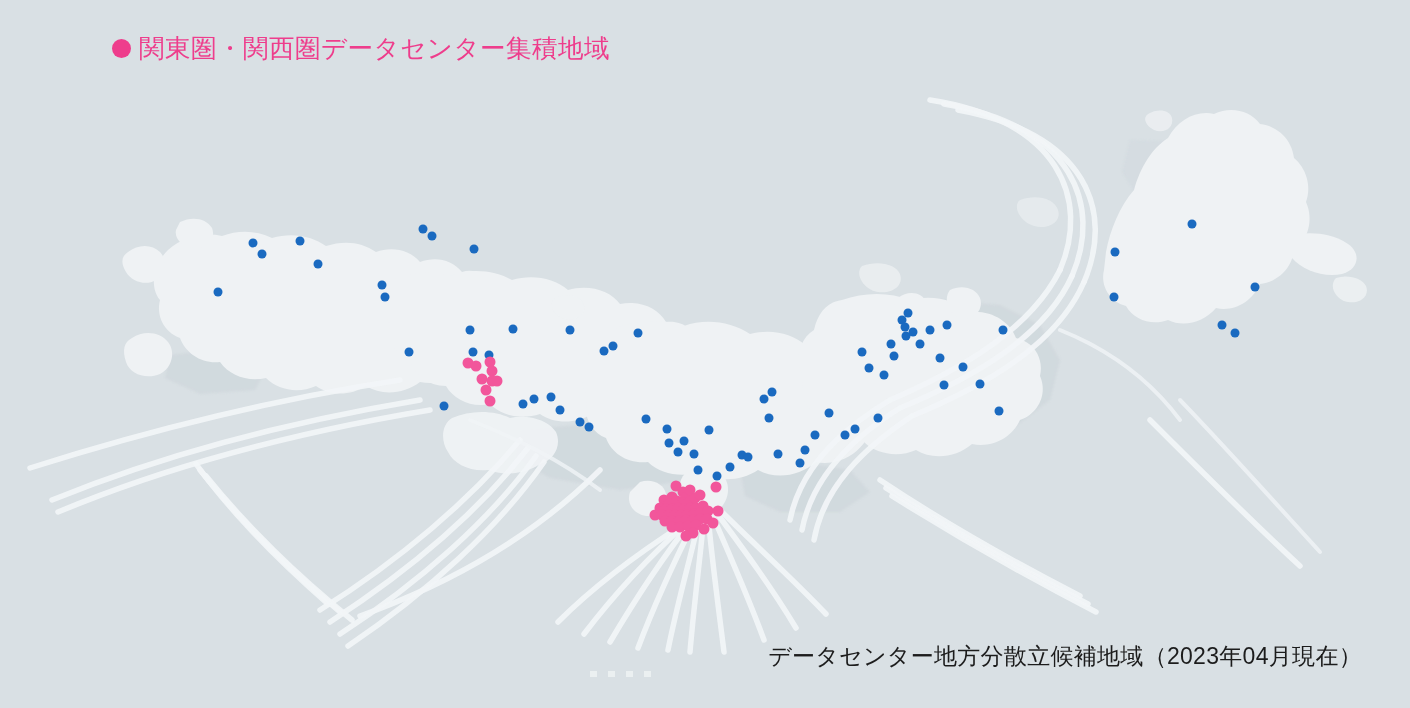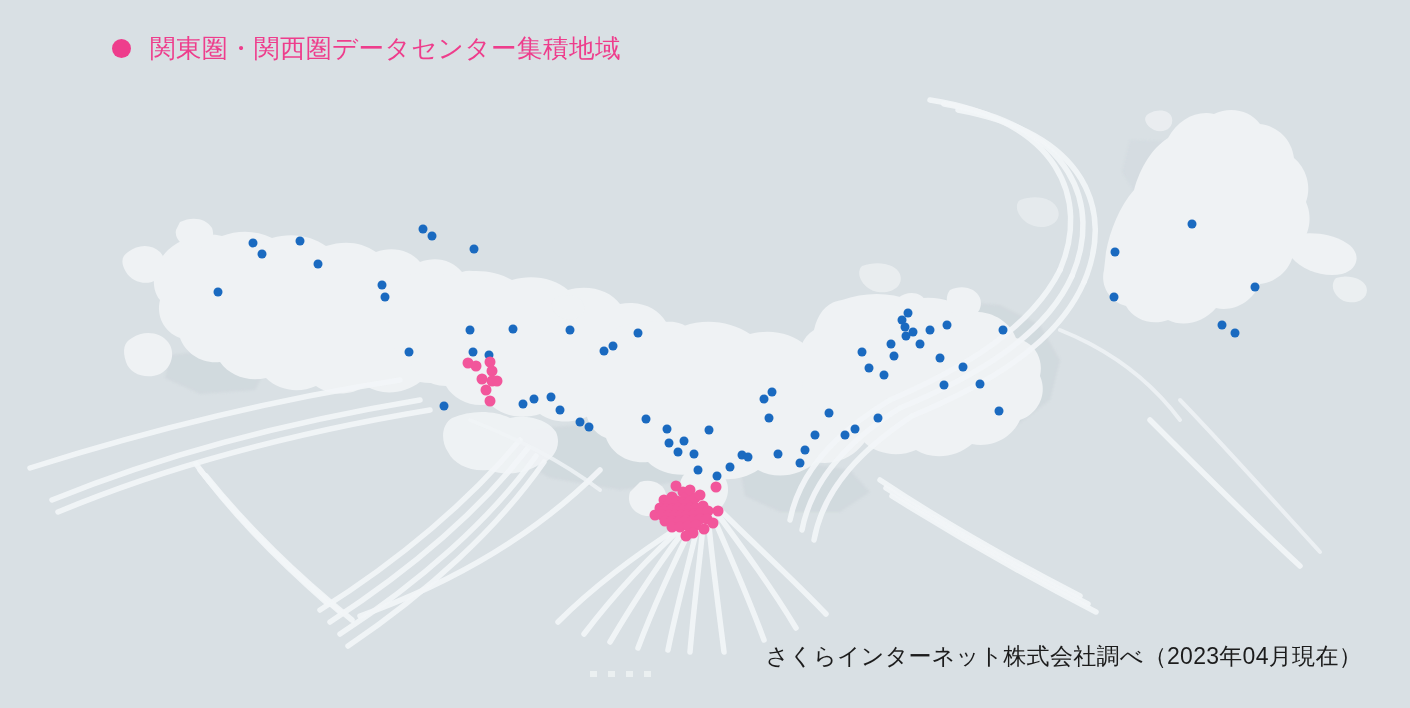--- a/index.html
+++ b/index.html
@@ -25,21 +25,21 @@
     left: 112px;
     top: 36px;
     display: flex;
     align-items: center;
     gap: 44px;
     z-index: 40;
   }
   .legend-item {
     display: flex;
     align-items: center;
-    gap: 19px;
+    gap: 8px;
     white-space: nowrap;
   }
   .legend-swatch {
     width: 19px;
     height: 19px;
     border-radius: 50%;
     flex: 0 0 auto;
   }
   .legend-label {
     font-size: 25.5px;
@@ -380,15 +380,15 @@
       <div class="dot pink" style="width: 11px; height: 11px; left: 704px; top: 529px; background: rgb(242, 86, 155);"></div>
     </div>
 
   <div id="legend">
     <div class="legend-item pink">
       <span class="legend-swatch"></span>
       <span class="legend-label">関東圏・関西圏データセンター集積地域</span>
     </div>
   </div>
 
-  <div id="footer-credit">さくらインターネット株式会社調べ（2023年04月現在）</div>
+  <div id="footer-credit">データセンター地方分散立候補地域（2023年04月現在）</div>
 
 </div>
 
 </body></html>

